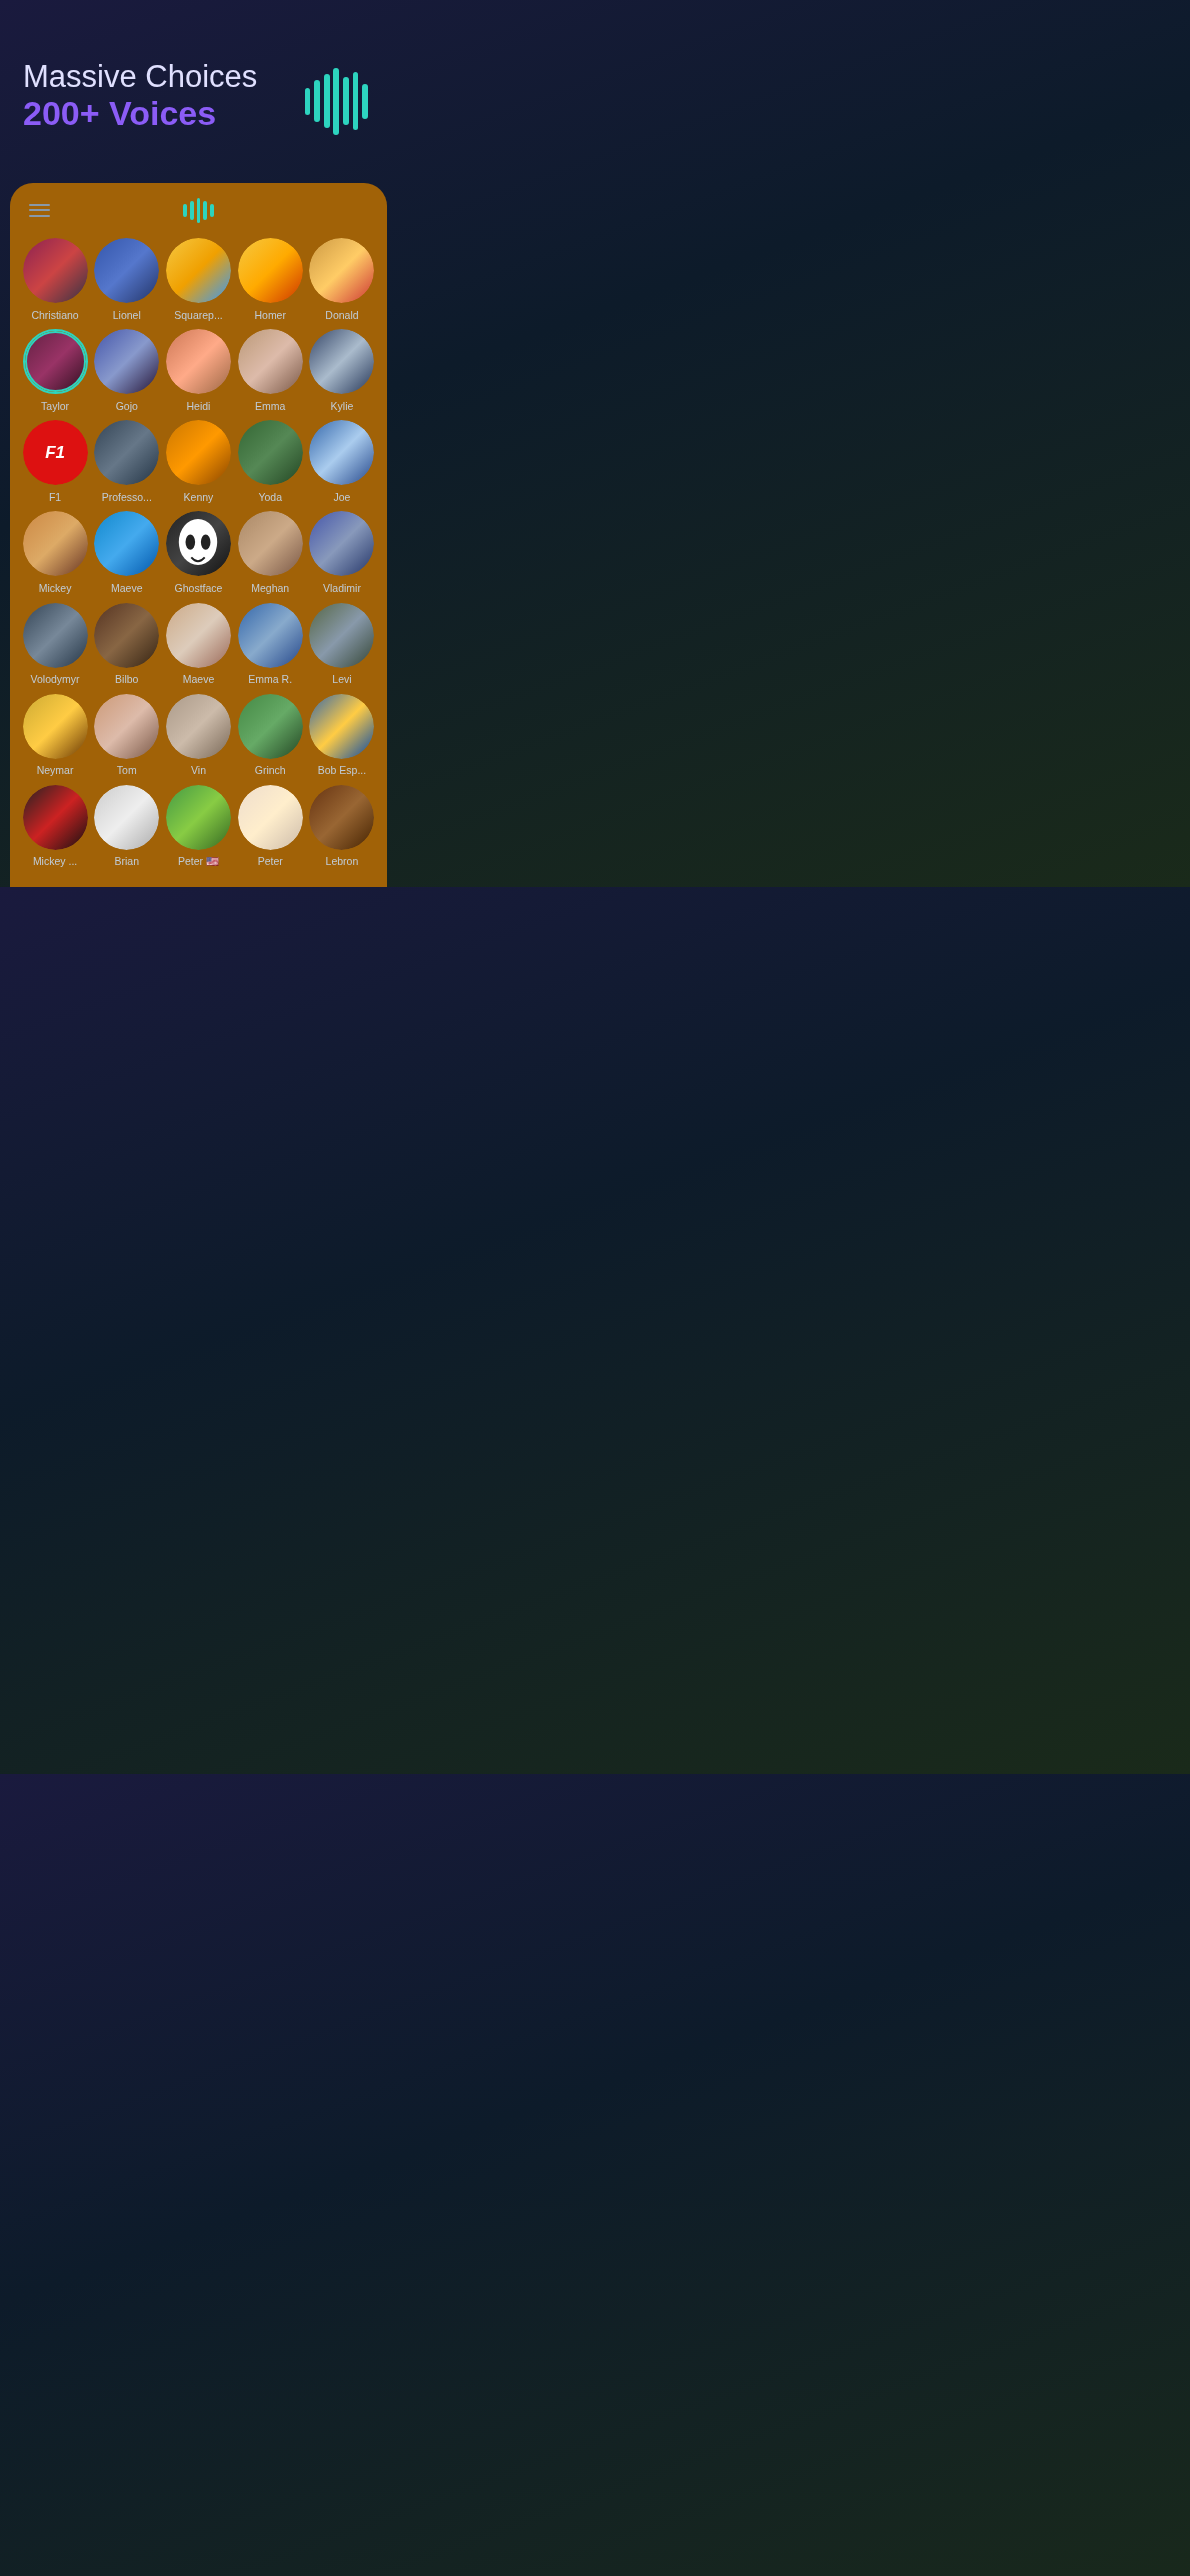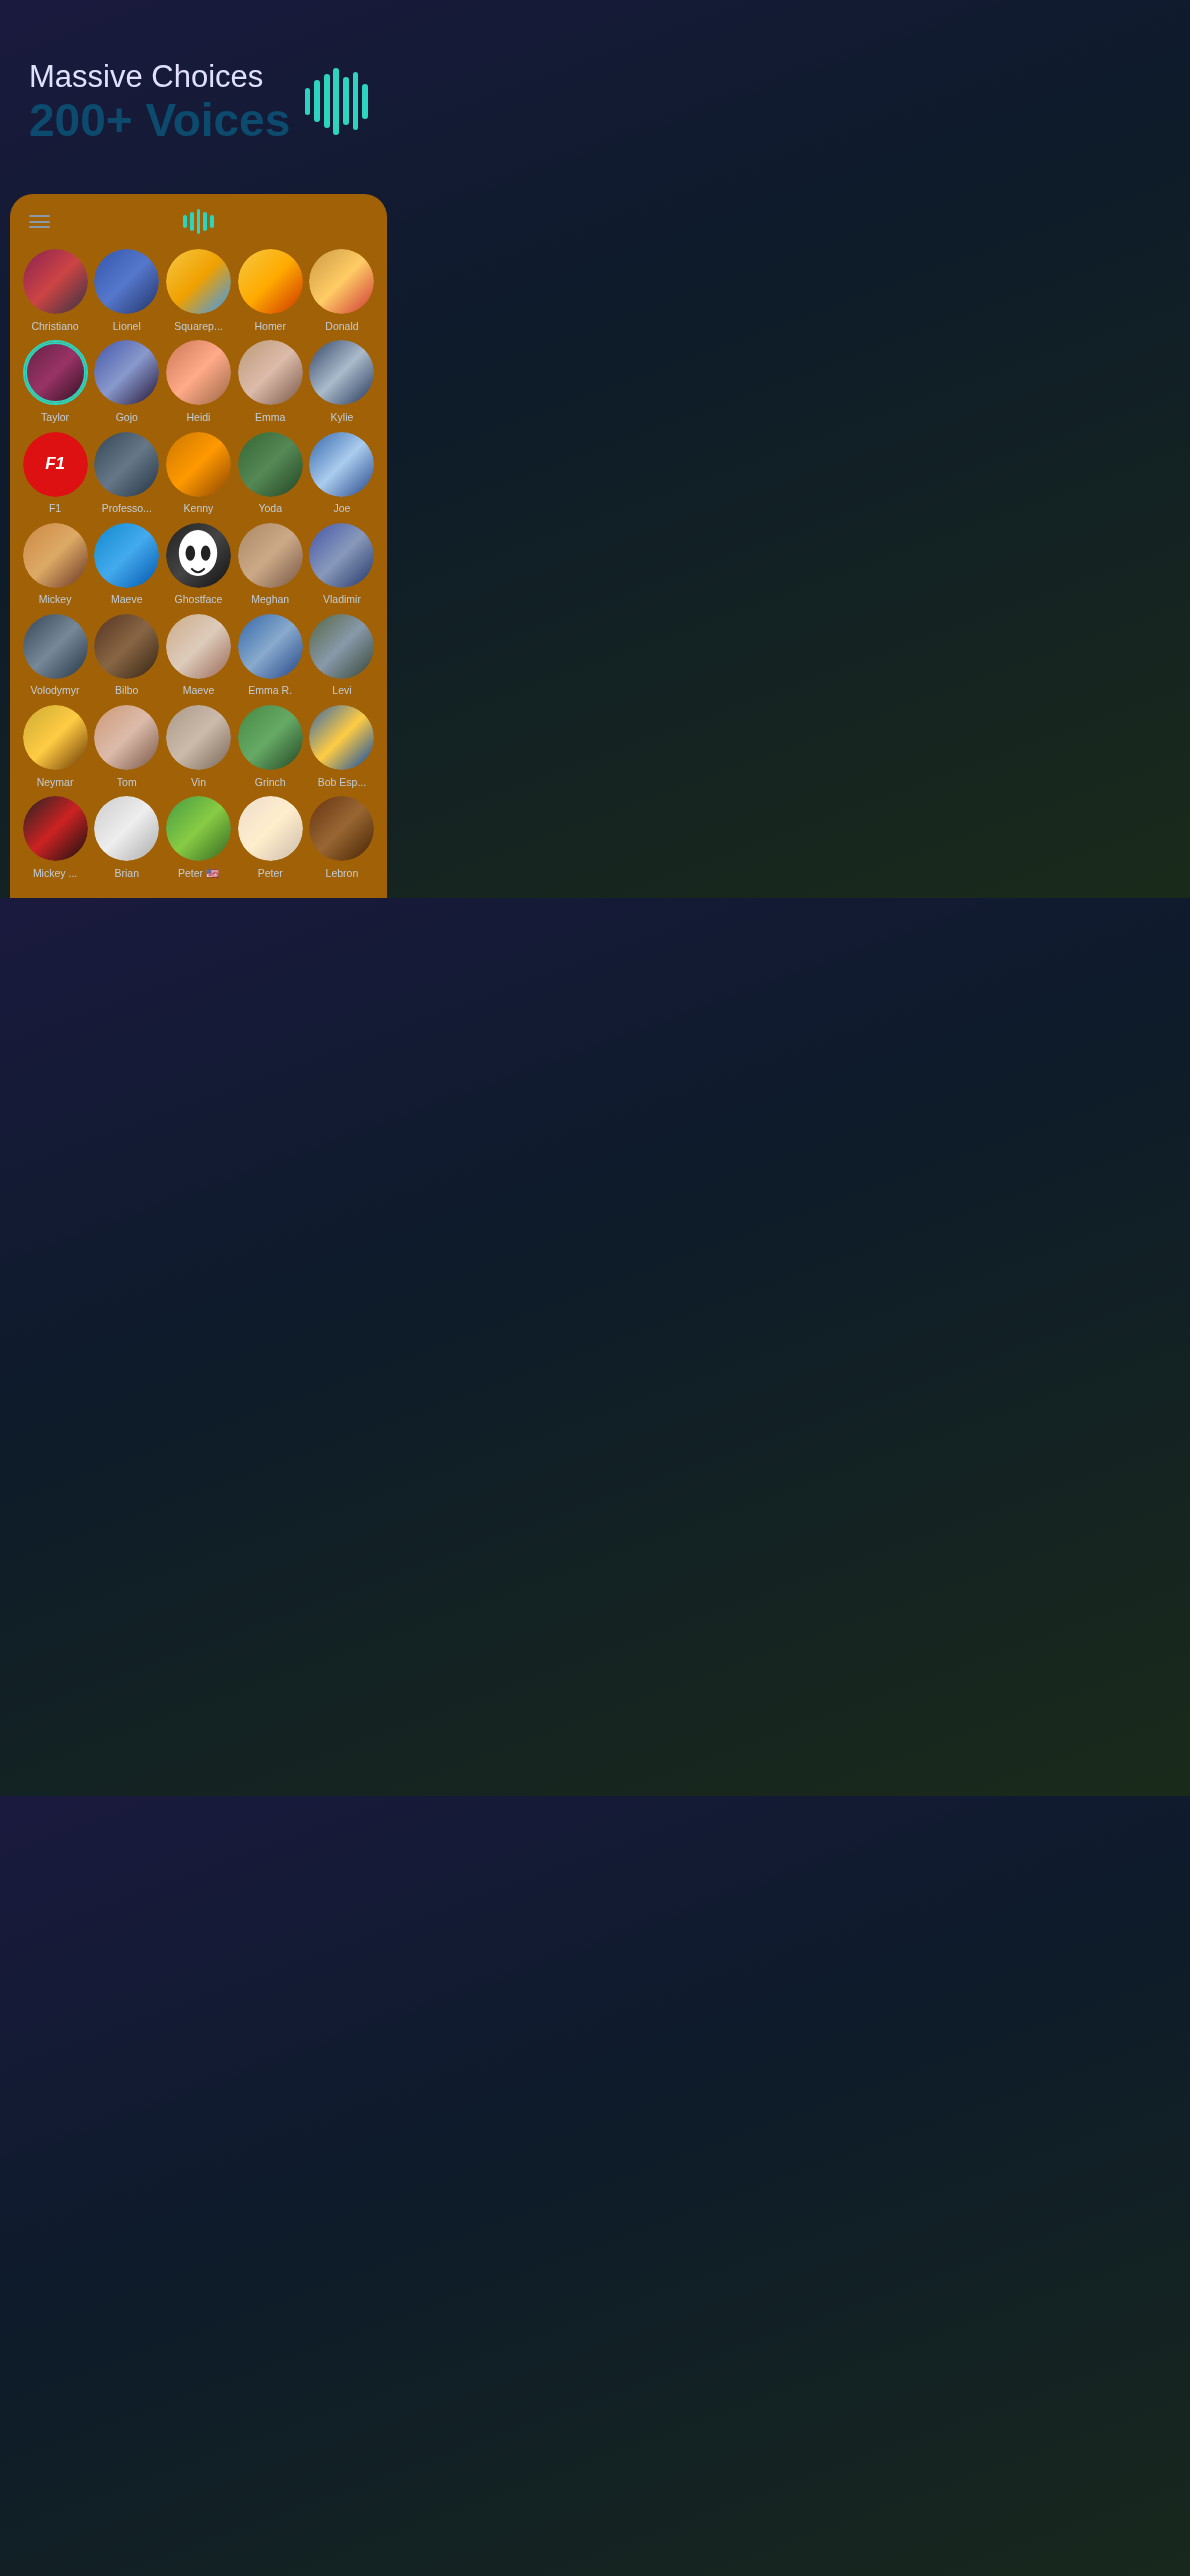--- a/index.html
+++ b/index.html
@@ -8,41 +8,41 @@
     body {
       width: 397px;
       min-height: 859px;
       background: linear-gradient(160deg, #1a1a3e 0%, #0d1b2a 40%, #1a2a1a 100%);
       font-family: -apple-system, BlinkMacSystemFont, 'Helvetica Neue', Arial, sans-serif;
       color: white;
       overflow-x: hidden;
     }
 
     .header-section {
-      padding: 58px 29px 29px 29px;
+      padding: 58px 29px 29px 23px;
       position: relative;
     }
 
     .header-top {
       display: flex;
       justify-content: space-between;
       align-items: flex-start;
     }
 
     .header-text h2 {
       font-size: 31px;
       font-weight: 400;
       color: #e0e0ff;
       line-height: 1.2;
     }
 
     .header-text h1 {
-      font-size: 46px;
+      font-size: 34px;
       font-weight: 800;
-      color: #0c4a6e;
+      color: #8b5cf6;
       line-height: 1.1;
     }
 
     .sound-wave-icon {
       display: flex;
       align-items: center;
       gap: 3.8px;
       margin-top: 9.6px;
     }
 

